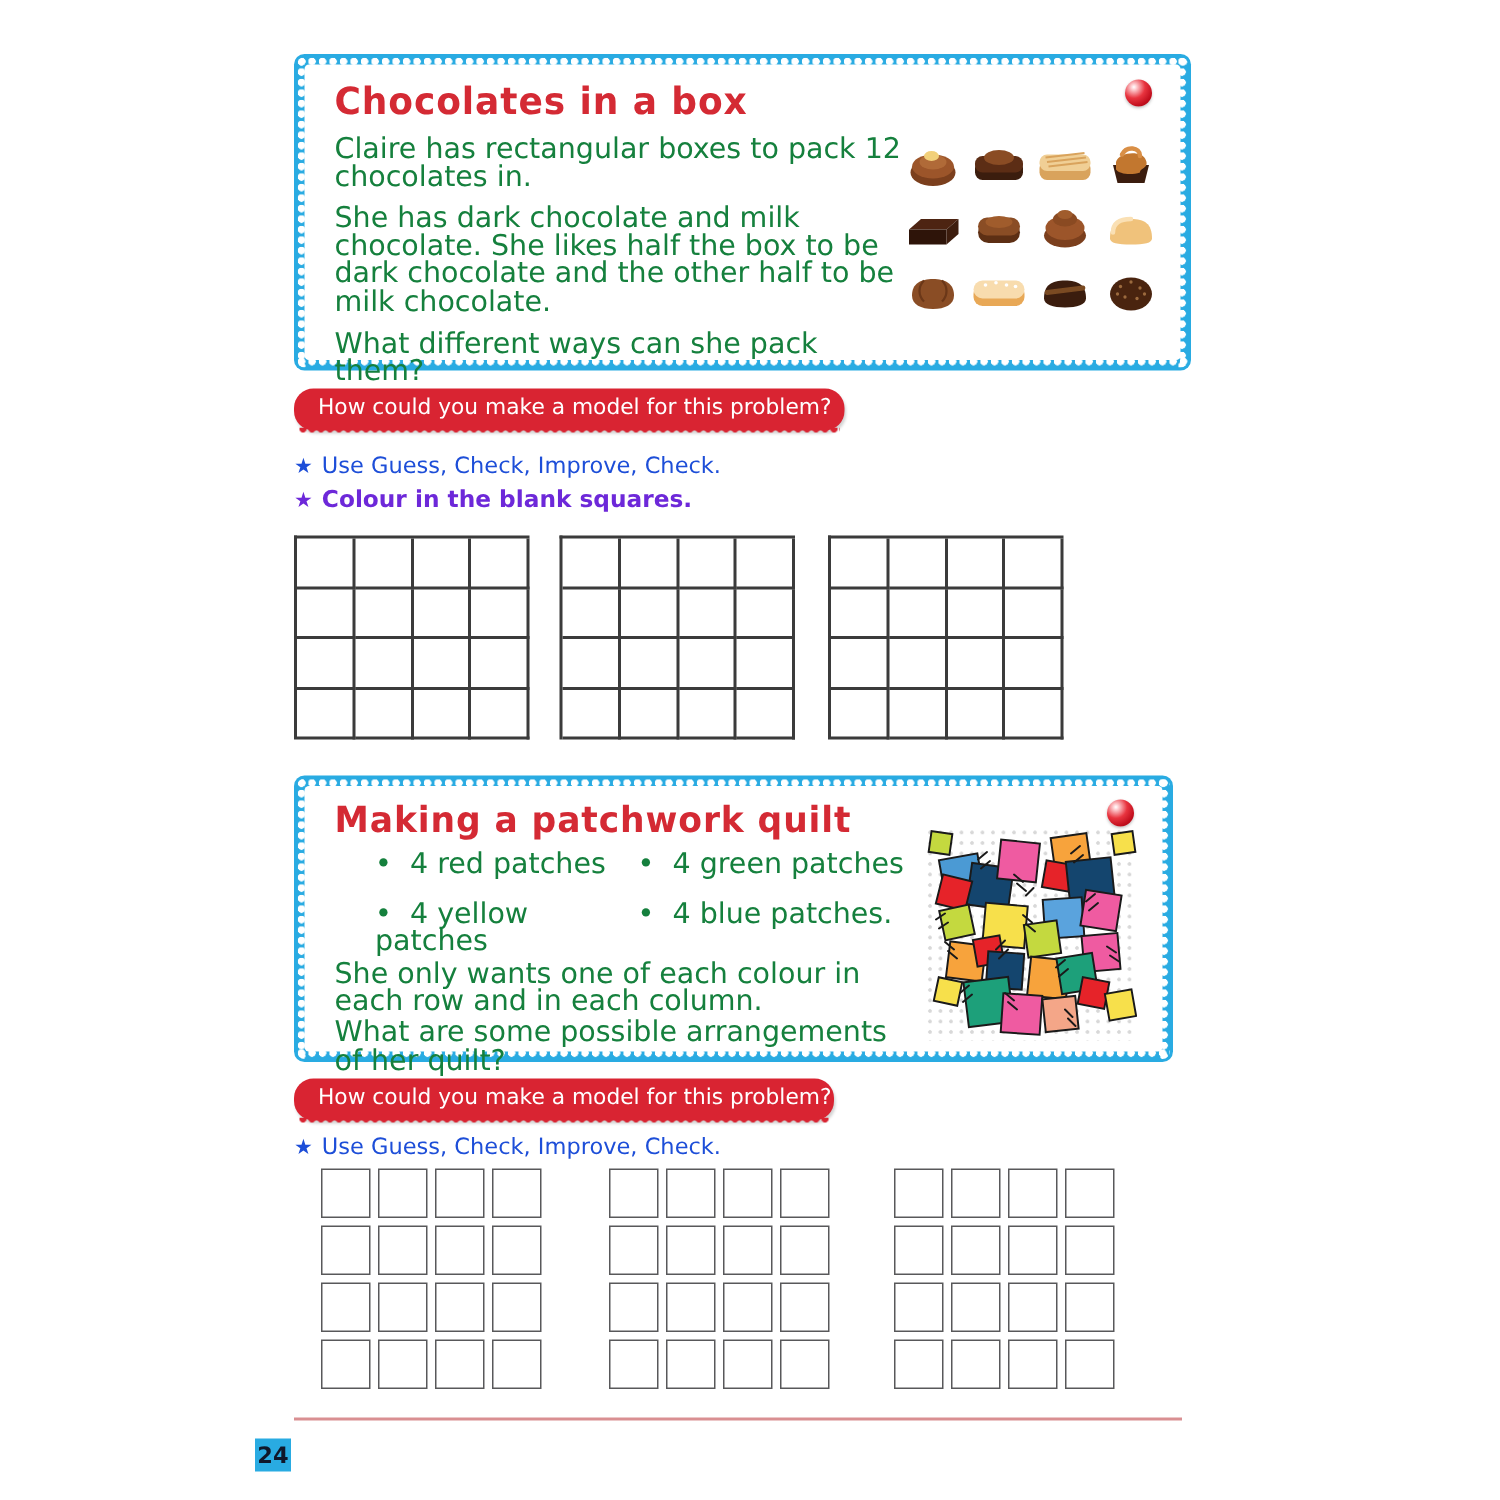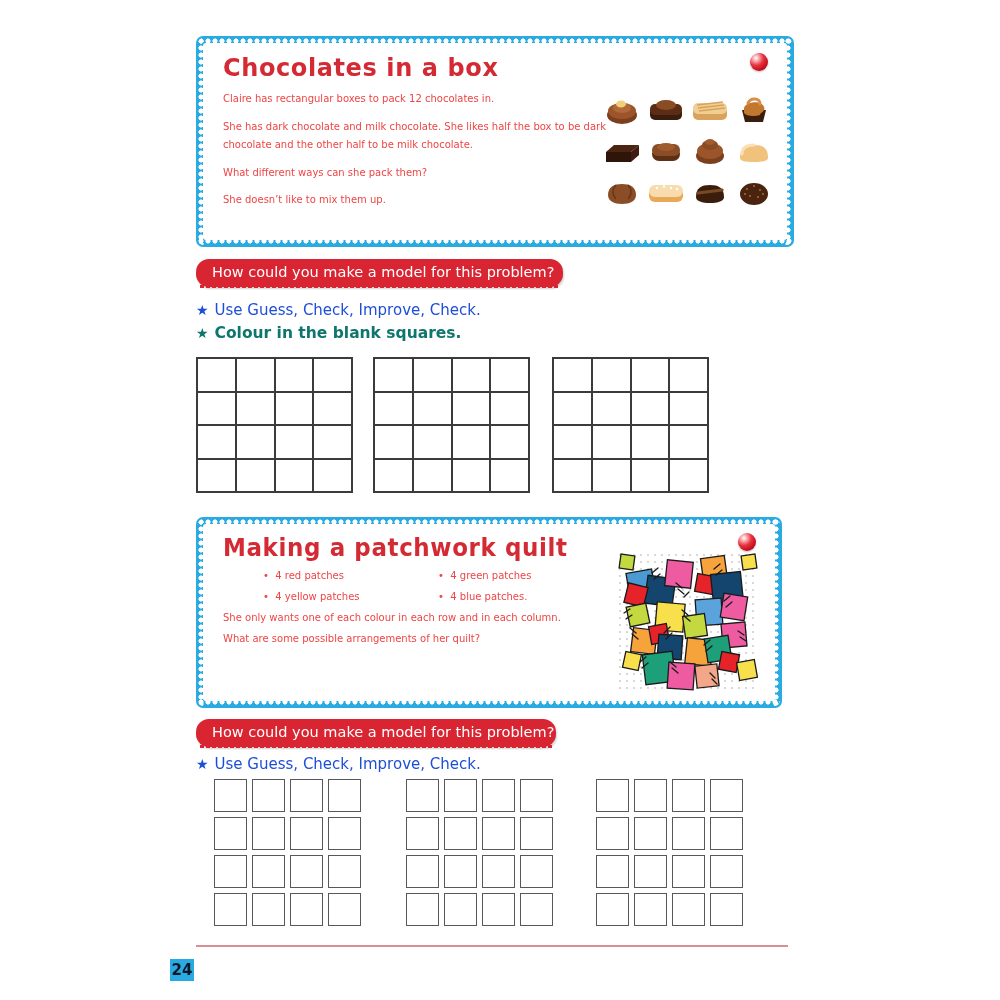--- a/index.html
+++ b/index.html
@@ -37,23 +37,23 @@
     color:#d42a34;
     font-family:"DejaVu Sans",sans-serif;
     font-weight:bold;
     font-size:24px;
     letter-spacing:.6px;
     margin:0 0 9px 0;
     transform:scaleY(1.04);
     transform-origin:left top;
   }
   .prob-body{
-    color:#ef4444;
-    font-family:"DejaVu Sans",sans-serif;
-    font-size:10px;
+    color:#15803d;
+    font-family:"DejaVu Sans",sans-serif;
+    font-size:19px;
     line-height:18.6px;
     max-width:385px;
   }
   .prob-body p{margin:0 0 9px 0;}
   .prob-body p:last-child{margin-bottom:0;}
 
   
   .red-ball{
     position:absolute;width:18px;height:18px;border-radius:50%;
     background:
@@ -77,21 +77,21 @@
 
   
   .star-line{
     position:absolute;
     font-family:"DejaVu Sans",sans-serif;
     font-size:15px;
     white-space:nowrap;
   }
   .star-line .star{margin-right:6px;font-size:14px;}
   .star-line.black{color:#1d4ed8;}
-  .star-line.red{color:#0f766e;font-weight:bold;font-size:15.5px;}
+  .star-line.red{color:#6d28d9;font-weight:bold;font-size:15.5px;}
 
   
   .grid-joined{
     position:absolute;
     display:grid;
     grid-template-columns:repeat(4,1fr);
     grid-template-rows:repeat(4,1fr);
     border-top:2px solid #3b3b3b;
     border-left:2px solid #3b3b3b;
     box-sizing:border-box;
@@ -329,21 +329,21 @@
       <div class="cell"></div>
       <div class="cell"></div>
       <div class="cell"></div>
   </div>
 
   <div class="problem-card" style="left:196px;top:517px;width:586px;height:191px;">
     <div class="scallop"></div>
     <div class="problem-inner">
       <div class="prob-title" style="font-size:23px;margin-bottom:7px;">Making a patchwork quilt</div>
       <div class="prob-body" style="max-width:390px;">
-        <div style="display:grid;grid-template-columns:175px 1fr;row-gap:2px;margin:0 0 3px 40px;">
+        <div style="display:grid;grid-template-columns:175px 1fr;row-gap:14px;margin:0 0 3px 27px;">
           <div><span>•</span>&nbsp;&nbsp;<span>4 red patches</span></div>
           <div><span>•</span>&nbsp;&nbsp;<span>4 green patches</span></div>
           <div><span>•</span>&nbsp;&nbsp;<span>4 yellow patches</span></div>
           <div><span>•</span>&nbsp;&nbsp;<span>4 blue patches.</span></div>
         </div>
         <p style="margin-bottom:2px;">She only wants one of each colour in each row and in each column.</p>
         <p>What are some possible arrangements of her quilt?</p>
       </div>
     </div>
 

